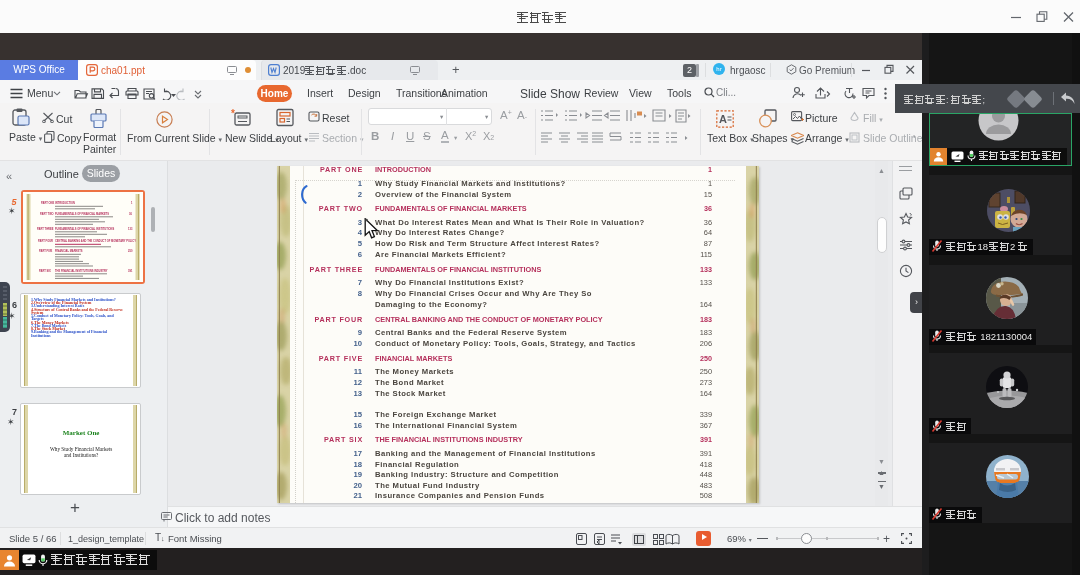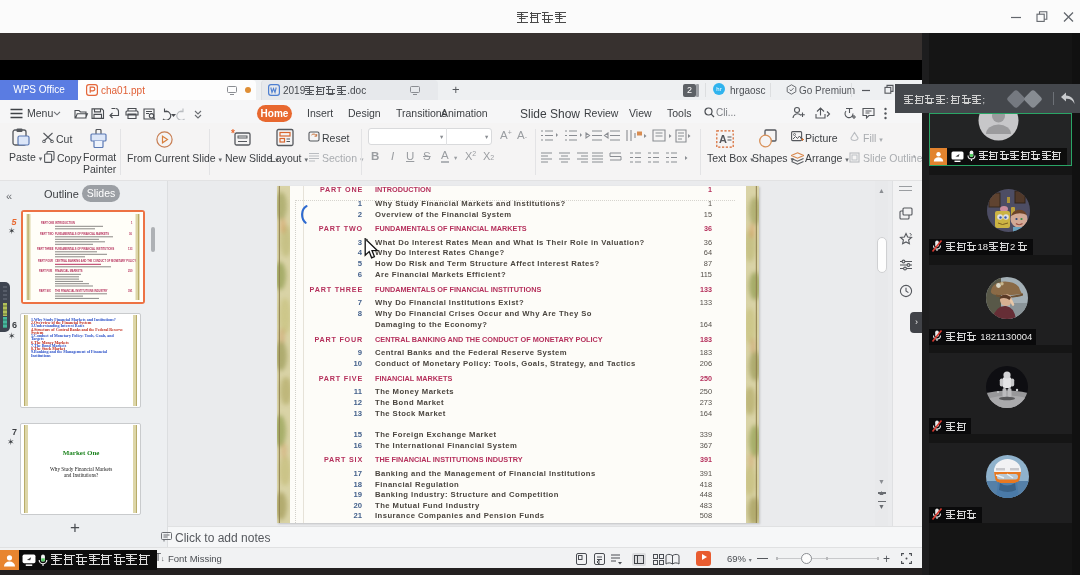--- a/index.html
+++ b/index.html
@@ -30,21 +30,21 @@
       linear-gradient(currentColor,currentColor) 2px 0/1px 100% no-repeat,
       linear-gradient(currentColor,currentColor) 6px 3px/1px 70% no-repeat,
       linear-gradient(currentColor,currentColor) 50% 100%/50% 1px no-repeat; }
 
   
   #titlebar { left:0; top:0; width:1080px; height:33px; background:#fbfbfb; }
   
   #darkstrip { left:0; top:33px; width:922px; height:27px; background:#37312f; }
   #bottomstrip { left:0; top:548px; width:922px; height:27px; background:#232020; }
   
-  #wps { left:0; top:60px; width:922px; height:488px; background:#f5f5f6;margin-top:20px; }
+  #wps { left:0; top:60px; width:922px; height:488px; background:#f5f5f6; }
   #tabbar { left:0; top:0; width:922px; height:20px; background:#eef0f2; }
   #menubar { left:0; top:20px; width:922px; height:23px; background:#f6f6f7; }
   #ribbon { left:0; top:43px; width:922px; height:57.5px; background:#f5f4f4; border-bottom:1px solid #e2e2e3; }
   #mainarea { left:0; top:100.5px; width:922px; height:366.5px; background:#eaebed; }
   #leftpanel { left:0; top:0; width:168px; height:366.5px; background:#edeff1; border-right:1px solid #dcdee0; }
   #notesbar { left:168px; top:446px; width:754px; height:21px; background:#f6f7f8; border-top:1px solid #e0e1e2; }
   #statusbar { left:0; top:467px; width:922px; height:21px; background:#f1f2f3; border-top:1px solid #e0e1e2; }
   
   #sidebar { left:922px; top:33px; width:158px; height:542px; background:#151515; }
   .tile { position:absolute; left:7px; width:143px; background:#1f1f20; }

